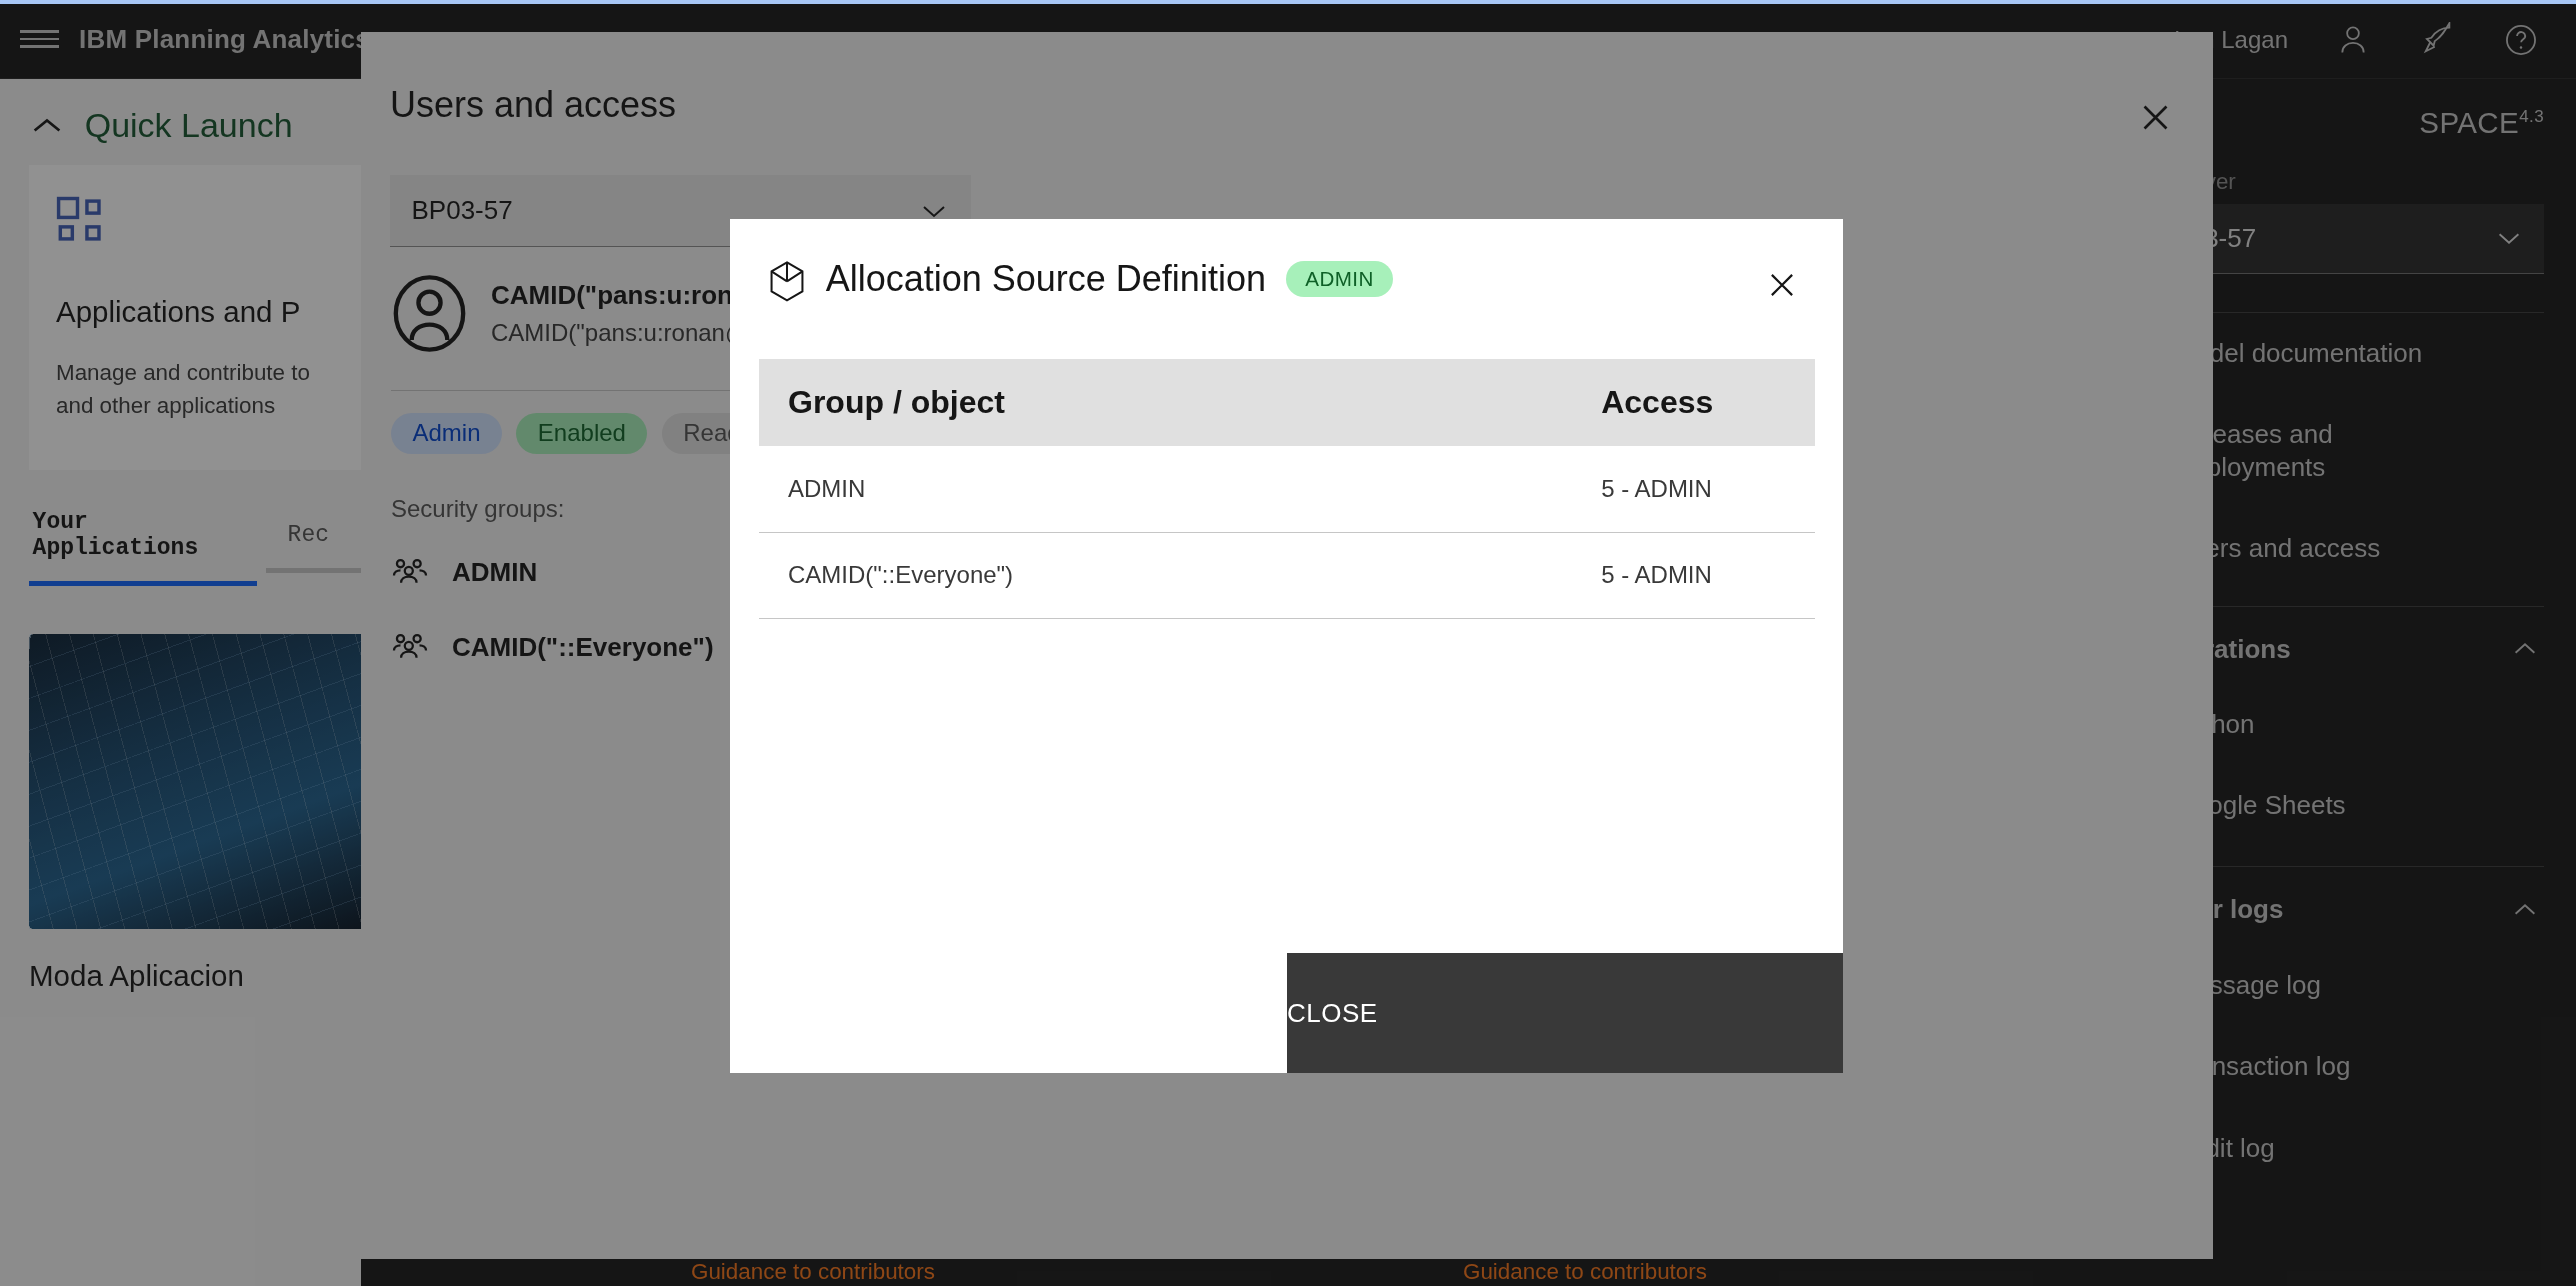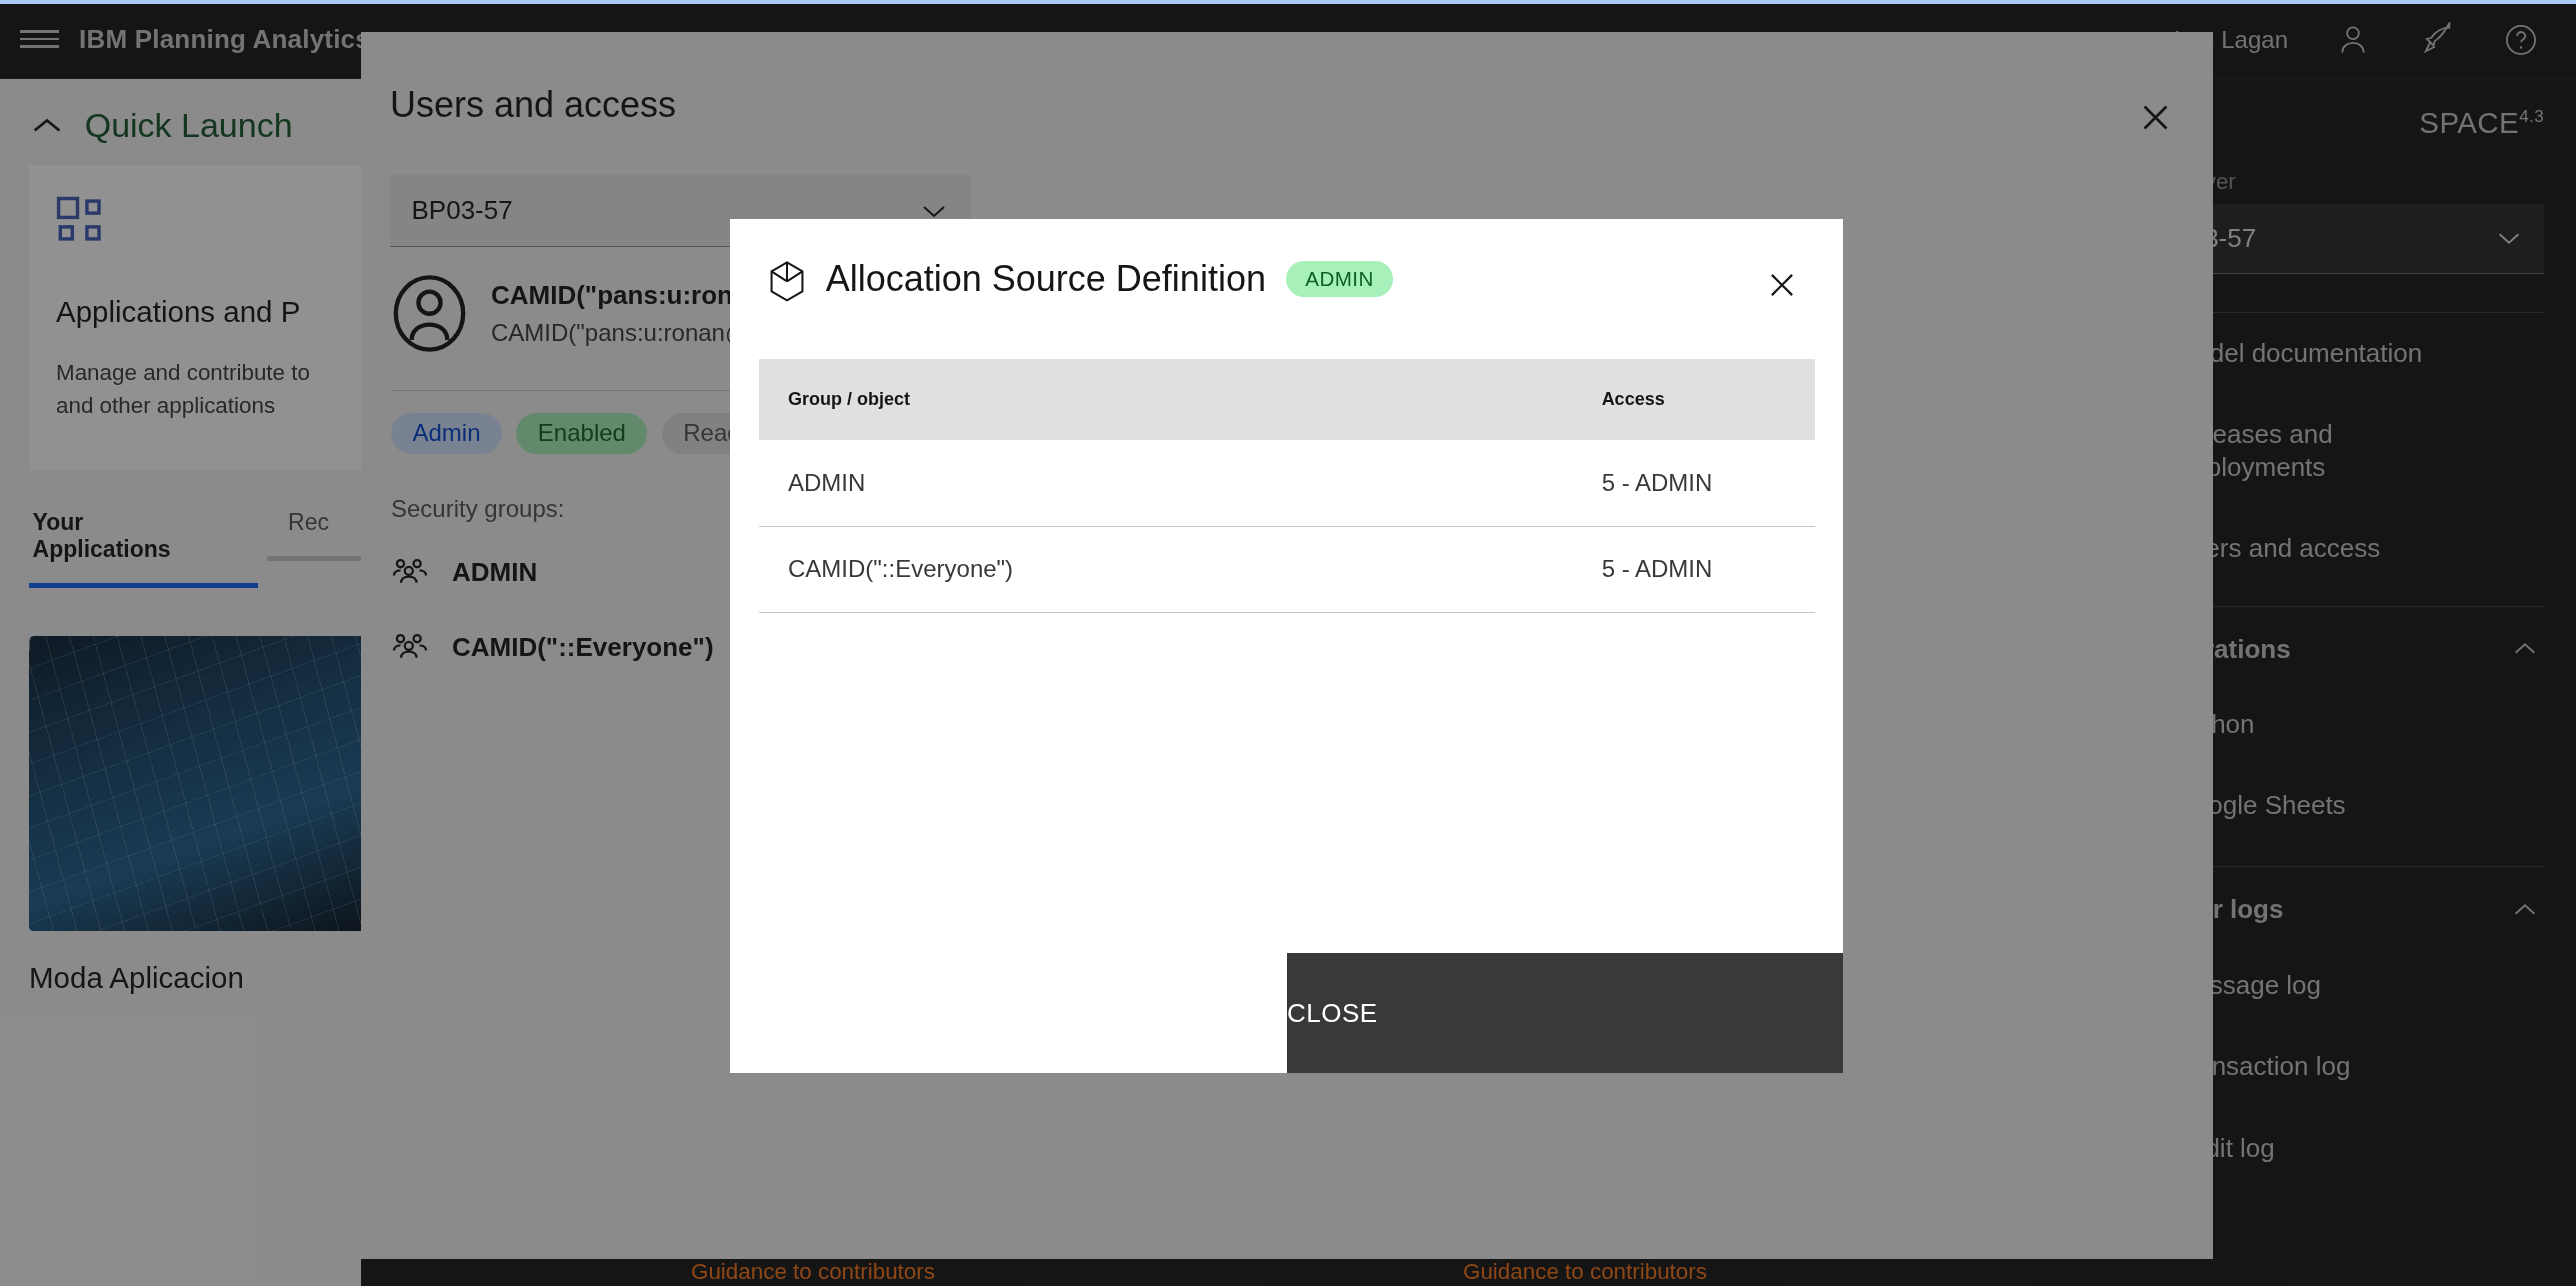--- a/index.html
+++ b/index.html
@@ -47,21 +47,21 @@
   .ql-chevron { width: 36px; height: 36px; color: #161616; }
   .ql-title { font-size: 34px; color: #14532d; }
   .ql-card {
     background: #ffffff; margin: 0 0 0 29px; padding: 30px 27px 47px 27px;
     min-height: 295px;
   }
   .ql-card-icon { margin-bottom: 47px; }
   .ql-card-title { font-size: 29.5px; color: #161616; margin-bottom: 27px; white-space: nowrap; }
   .ql-card-desc { font-size: 22.4px; color: #393939; line-height: 1.5; }
 
-  .tabs-row { display: flex; gap: 9px; margin: 39px 0 0 29px; align-items: flex-start; }
+  .tabs-row { display: flex; gap: 9px; margin: 39px 0 0 29px; align-items: center; font-family: Liberation Mono, monospace; }
   .tab {
     font-size: 23px; font-weight: bold; color: #161616;
     padding: 0 32px 19.7px 3.6px; border-bottom: 5.4px solid #0f62fe;
   }
   .tab.inactive { color: #525252; font-weight: normal; border-bottom-color: #c6c6c6; padding-left: 21.5px;}
 
   .app-card { margin: 48px 0 0 29px; }
   .app-thumb {
     width: 333px; height: 295px;
     background:
@@ -167,21 +167,21 @@
   .modal-cube { width: 38px; height: 38px; color: #161616; margin-right: 19.7px; }
   .modal-title { font-size: 36px; color: #161616; white-space: nowrap; }
   .modal-badge {
     margin-left: 19.7px; background: #a7f0ba; color: #0e6027;
     border-radius: 894px; padding: 6.3px 19.7px; font-size: 20.6px; letter-spacing: 0.4px;
   }
   .modal-x { position: absolute; right: 43px; top: 48px; width: 36px; height: 36px; color: #161616; }
 
   .modal-table { margin: 59px 29px 0 29px; border-collapse: collapse; width: calc(100% - 57px); }
   .modal-table th {
-    background: #e0e0e0; text-align: left; font-size: 18px; font-weight: bold; color: #161616;
+    background: #e0e0e0; text-align: left; font-size: 32px; font-weight: bold; color: #161616;
     padding: 25px 0 25px 29px; height: 81px;
   }
   .modal-table td {
     font-size: 24px; color: #393939; padding: 27px 0 27px 29px;
     border-bottom: 0.9px solid #c6c6c6; height: 86px;
   }
   .modal-table .col2 { padding-left: 549px; }
   .modal-table th.col2 { padding-left: 549px; }
 
   .modal-close-btn {

